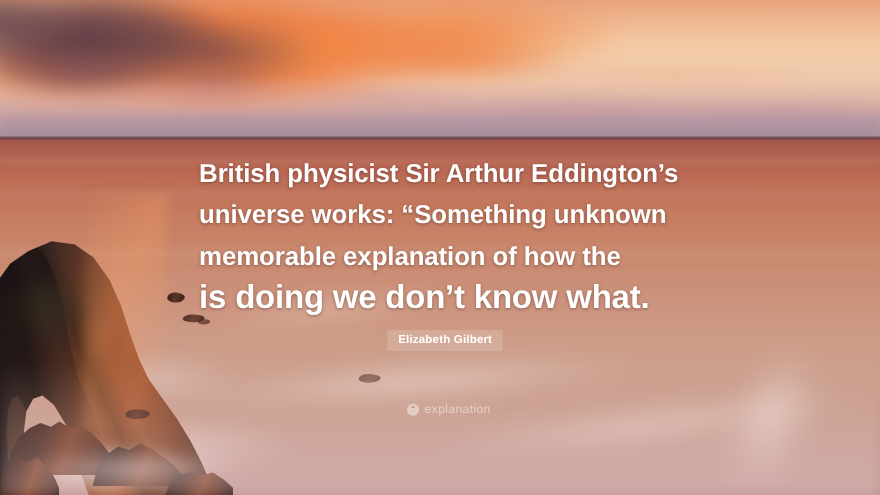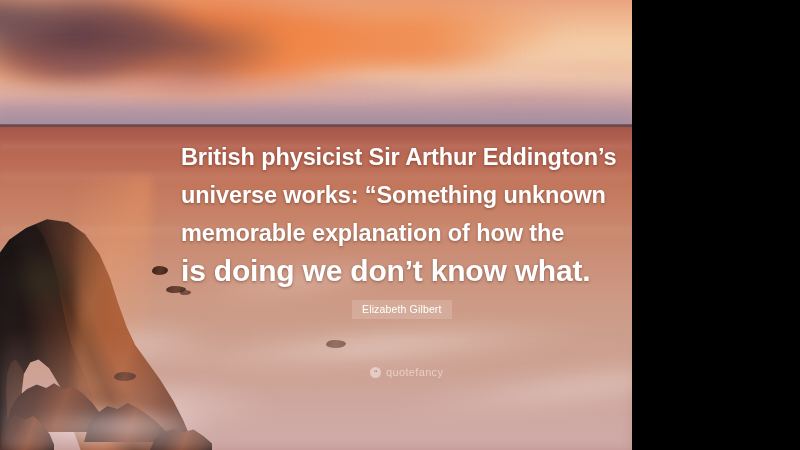--- a/index.html
+++ b/index.html
@@ -6,21 +6,21 @@
     margin: 0;
     padding: 0;
     background: #000;
   }
   body {
     font-family: "Liberation Sans", sans-serif;
   }
 
   .stage {
     position: relative;
-    width: 632px;
+    width: 800px;
     height: 450px;
     overflow: hidden;
     background: #c98a73;
   }
 
   
   .photo {
     position: absolute;
     inset: 0;
     overflow: hidden;
@@ -379,21 +379,21 @@
   }
 
   .author-badge {
     position: absolute;
     left: 352px;
     top: 300px;
     padding: 3px 10px 4px 10px;
     background: rgba(255,255,255,0.16);
     color: #ffffff;
     font-size: 10.5px;
-    font-weight: 400;
+    font-weight: 700;
     letter-spacing: 0.15px;
     line-height: 12px;
     white-space: nowrap;
   }
 
   
   .watermark {
     position: absolute;
     left: 370px;
     top: 366px;
@@ -485,16 +485,16 @@
     <div class="quote-line">memorable explanation of how the</div>
     <div class="quote-line heavy">is doing we don’t know what.</div>
   </div>
 
   <div class="author-badge">Elizabeth Gilbert</div>
 
   <div class="watermark">
     <div class="wm-badge">
       <span>“</span>
     </div>
-    <div class="wm-text">quotefancy</div>
+    <div class="wm-text">explanation</div>
   </div>
 
 </div>
 
 </body></html>

